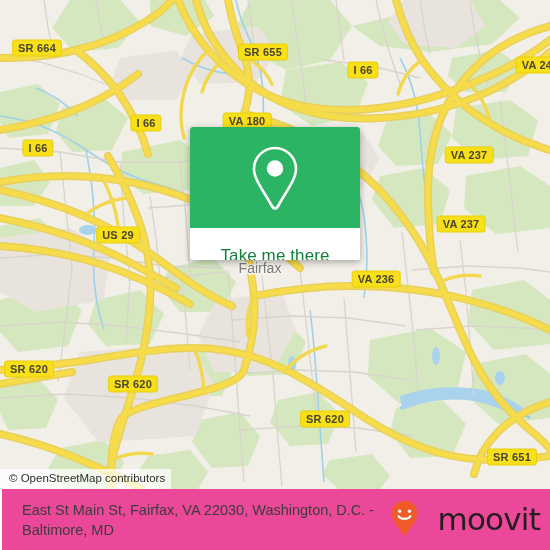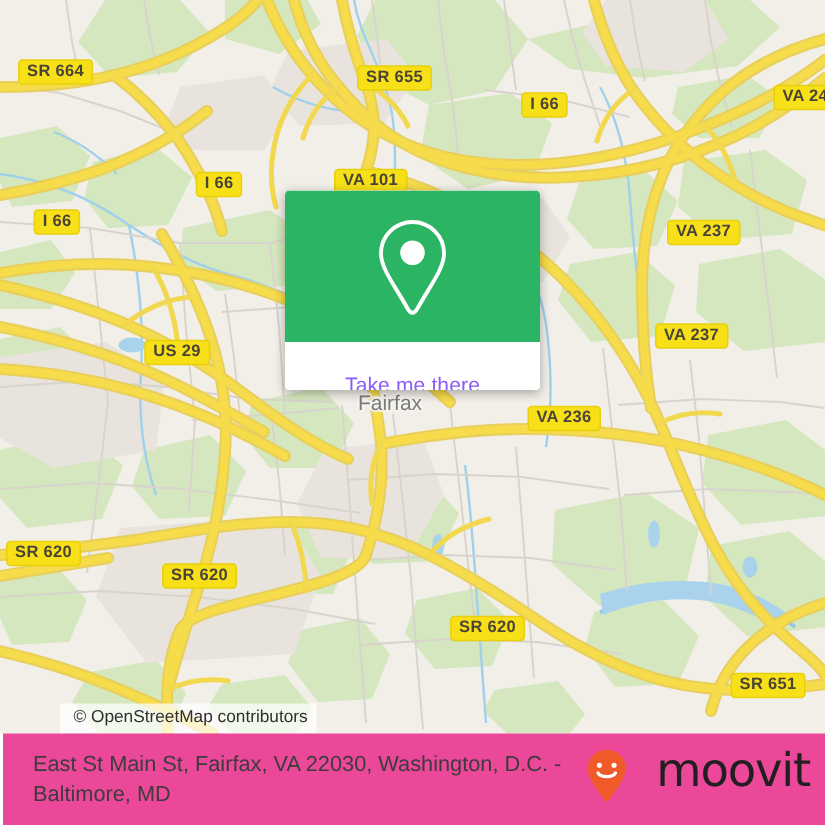--- a/index.html
+++ b/index.html
@@ -77,21 +77,20 @@
     position: absolute;
     left: 0;
     bottom: 0;
     background: rgba(255,255,255,0.72);
     color: #2E2E2E;
     font-family: "Liberation Sans", sans-serif;
     font-size: 11.5px;
     line-height: 17px;
     padding: 1px 6px 2px 9px;
     white-space: nowrap;
-    margin-left: 40px;
   }
 
   
   #popup-card {
     position: absolute;
     left: 190px;
     top: 127px;
     width: 170px;
     border-radius: 3px;
     overflow: hidden;
@@ -107,23 +106,23 @@
   }
   #popup-pin-icon svg { display: block; }
   #popup-action {
     height: 32px;
     background: #ffffff;
     display: flex;
     align-items: center;
     justify-content: center;
   }
   #popup-action-label {
-    color: #8b5cf6;
-    font-family: "Liberation Sans", sans-serif;
-    font-size: 14px;
+    color: #15803d;
+    font-family: "Liberation Sans", sans-serif;
+    font-size: 17px;
     letter-spacing: 0.1px;
     margin-top: 24px;
   }
 
   
   #footer {
     position: absolute;
     left: 2px;
     top: 489px;
     width: 550px;
@@ -138,21 +137,21 @@
     flex: 1;
     color: #3C3C3C;
     font-family: "Liberation Sans", sans-serif;
     font-size: 14.5px;
     line-height: 20px;
     padding-right: 6px;
     max-width: 400px;
   }
   #footer-logo {
     display: flex;
-    align-items: flex-start;
+    align-items: center;
     gap: 20px;
     flex-shrink: 0;
   }
   #moovit-wordmark {
     color: #231F20;
     font-family: "DejaVu Sans", sans-serif;
     font-size: 31px;
     font-weight: normal;
     letter-spacing: -0.8px;
     line-height: 31px;
@@ -333,21 +332,21 @@
           <path d="M112,460 C124,454 138,452 152,454"></path>
         </g>
       </g>
     </svg>
 
     <div class="shield" style="left:37px;  top:48px;">SR 664</div>
     <div class="shield" style="left:227px; top:52px;margin-left:36px;">SR 655</div>
     <div class="shield" style="left:363px; top:70px;">I 66</div>
     <div class="shield" style="left:540px; top:65px;">VA 243</div>
     <div class="shield" style="left:146px; top:123px;">I 66</div>
-    <div class="shield" style="left:247px; top:121px;">VA 101</div>
+    <div class="shield" style="left:247px; top:121px;">VA 180</div>
     <div class="shield" style="left:38px;  top:148px;">I 66</div>
     <div class="shield" style="left:469px; top:155px;">VA 237</div>
     <div class="shield" style="left:461px; top:224px;">VA 237</div>
     <div class="shield" style="left:86px;  top:235px;margin-left:32px;">US 29</div>
     <div class="shield" style="left:376px; top:279px;">VA 236</div>
     <div class="shield" style="left:29px;  top:369px;">SR 620</div>
     <div class="shield" style="left:133px; top:384px;">SR 620</div>
     <div class="shield" style="left:325px; top:419px;">SR 620</div>
     <div class="shield" style="left:512px; top:457px;">SR 651</div>
 

